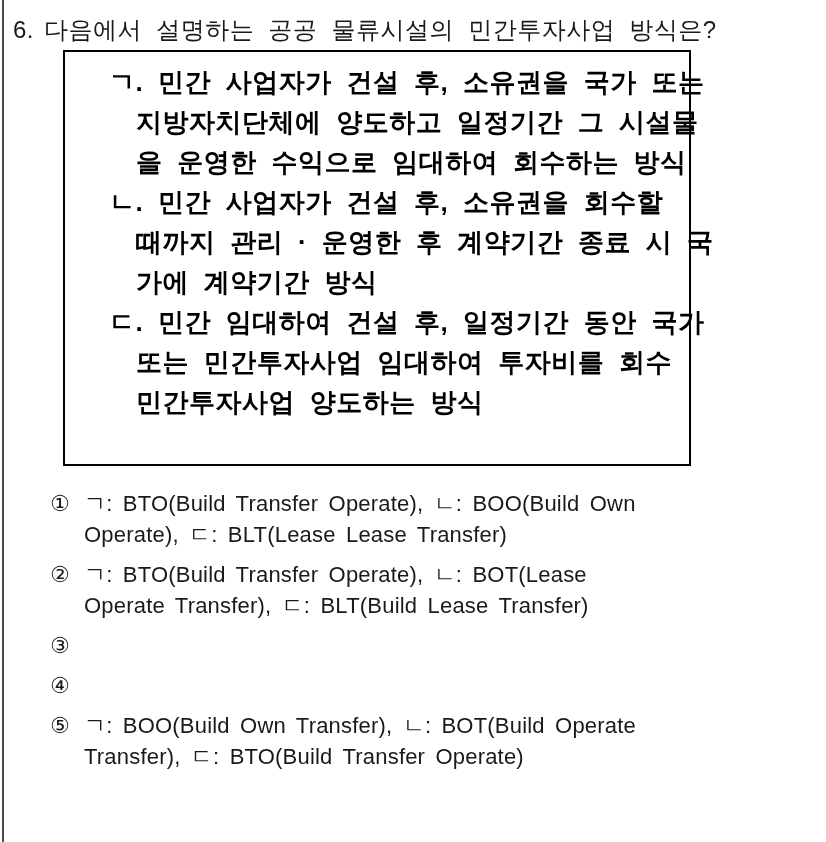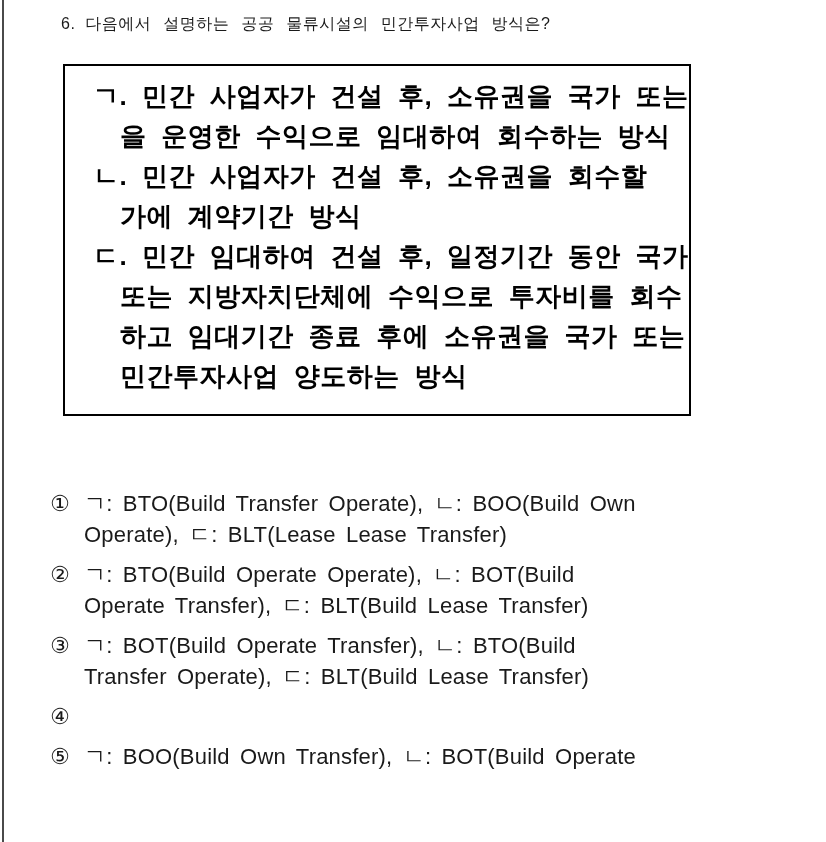--- a/index.html
+++ b/index.html
@@ -20,39 +20,38 @@
     left: 2px;
     top: 0;
     width: 2px;
     height: 842px;
     background: #4a4a4a;
   }
   .question-title {
     position: absolute;
     left: 13px;
     top: 14px;
-    font-size: 16px;
+    font-size: 24px;
     letter-spacing: 0.5px;
     word-spacing: 7px;
     white-space: nowrap;
     color: #1a1a1a;
-    margin-left: 48px;
   }
   .question-number {
     margin-right: 10px;
   }
   .passage-box {
     position: absolute;
     left: 63px;
-    top: 64px;
+    top: 50px;
     width: 628px;
-    height: 352px;
+    height: 416px;
     border: 2px solid #000000;
     box-sizing: border-box;
-    padding: 10px 0 0 28px;
+    padding: 10px 0 0 44px;
     font-size: 26px;
     font-weight: bold;
     letter-spacing: 0.5px;
     word-spacing: 7px;
     line-height: 40px;
     color: #000000;
   }
   .passage-line {
     white-space: nowrap;
   }
@@ -87,64 +86,62 @@
 
 <div class="left-rule"></div>
 
 <div class="question-title">
   <span class="question-number">6.</span><span>다음에서 설명하는 공공 물류시설의 민간투자사업 방식은?</span>
 </div>
 
 <div class="passage-box">
   <div>
     <div class="passage-line">ㄱ. 민간 사업자가 건설 후, 소유권을 국가 또는</div>
+    <div class="passage-line cont">지방자치단체에 양도하고 일정기간 그 시설물</div>
     <div class="passage-line cont">을 운영한 수익으로 임대하여 회수하는 방식</div>
   </div>
   <div>
     <div class="passage-line">ㄴ. 민간 사업자가 건설 후, 소유권을 회수할</div>
+    <div class="passage-line cont">때까지 관리 · 운영한 후 계약기간 종료 시 국</div>
     <div class="passage-line cont">가에 계약기간 방식</div>
   </div>
   <div>
     <div class="passage-line">ㄷ. 민간 임대하여 건설 후, 일정기간 동안 국가</div>
-    <div class="passage-line cont">또는 지방자치단체에 수익으로 투자비를 회수</div>
-    <div class="passage-line cont">하고 임대기간 종료 후에 소유권을 국가 또는</div>
+    <div class="passage-line cont">또는 민간투자사업 임대하여 투자비를 회수</div>
     <div class="passage-line cont">민간투자사업 양도하는 방식</div>
   </div>
 </div>
 
 <div class="choices">
 
   <div class="choice">
     <span class="choice-marker">①</span>
     <span class="choice-lines">
       <div class="choice-line">ㄱ: BTO(Build Transfer Operate), ㄴ: BOO(Build Own</div>
       <div class="choice-line">Operate), ㄷ: BLT(Lease Lease Transfer)</div>
     </span>
   </div>
 
   <div class="choice">
     <span class="choice-marker">②</span>
     <span class="choice-lines">
-      <div class="choice-line">ㄱ: BTO(Build Operate Operate), ㄴ: BOT(Build</div>
+      <div class="choice-line">ㄱ: BTO(Build Transfer Operate), ㄴ: BOT(Lease</div>
       <div class="choice-line">Operate Transfer), ㄷ: BLT(Build Lease Transfer)</div>
     </span>
   </div>
 
   <div class="choice">
     <span class="choice-marker">③</span>
-    <span class="choice-lines">
-      <div class="choice-line">ㄱ: BOT(Build Operate Transfer), ㄴ: BTO(Build</div>
-      <div class="choice-line">Transfer Operate), ㄷ: BLT(Build Lease Transfer)</div>
-    </span>
   </div>
 
   <div class="choice">
     <span class="choice-marker">④</span>
   </div>
 
   <div class="choice">
     <span class="choice-marker">⑤</span>
     <span class="choice-lines">
       <div class="choice-line">ㄱ: BOO(Build Own Transfer), ㄴ: BOT(Build Operate</div>
+      <div class="choice-line">Transfer), ㄷ: BTO(Build Transfer Operate)</div>
     </span>
   </div>
 
 </div>
 
 </body></html>

